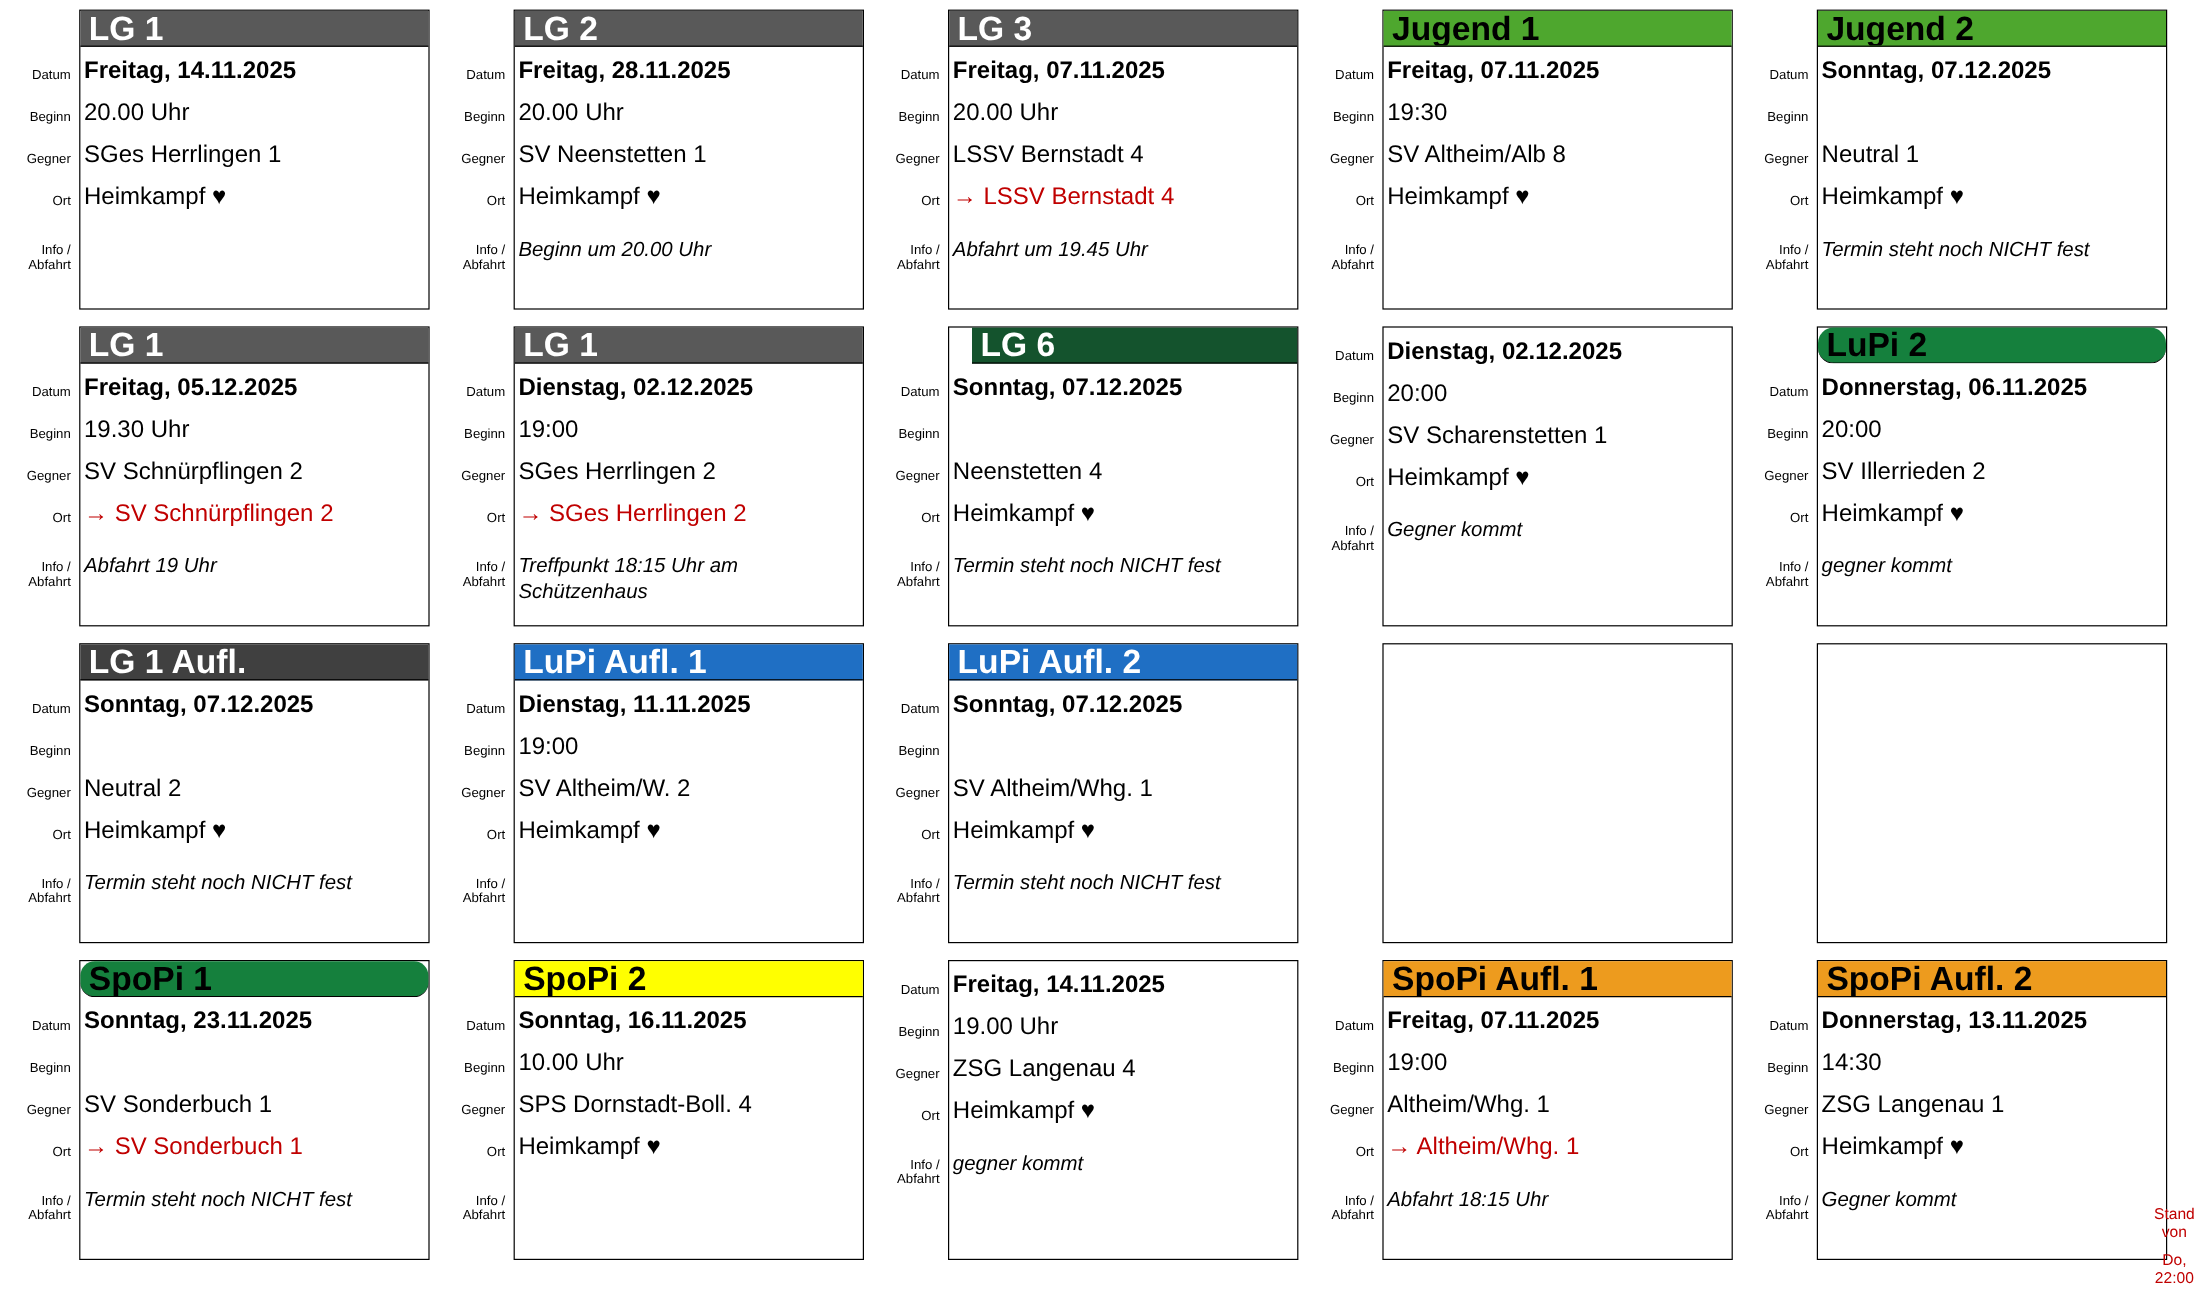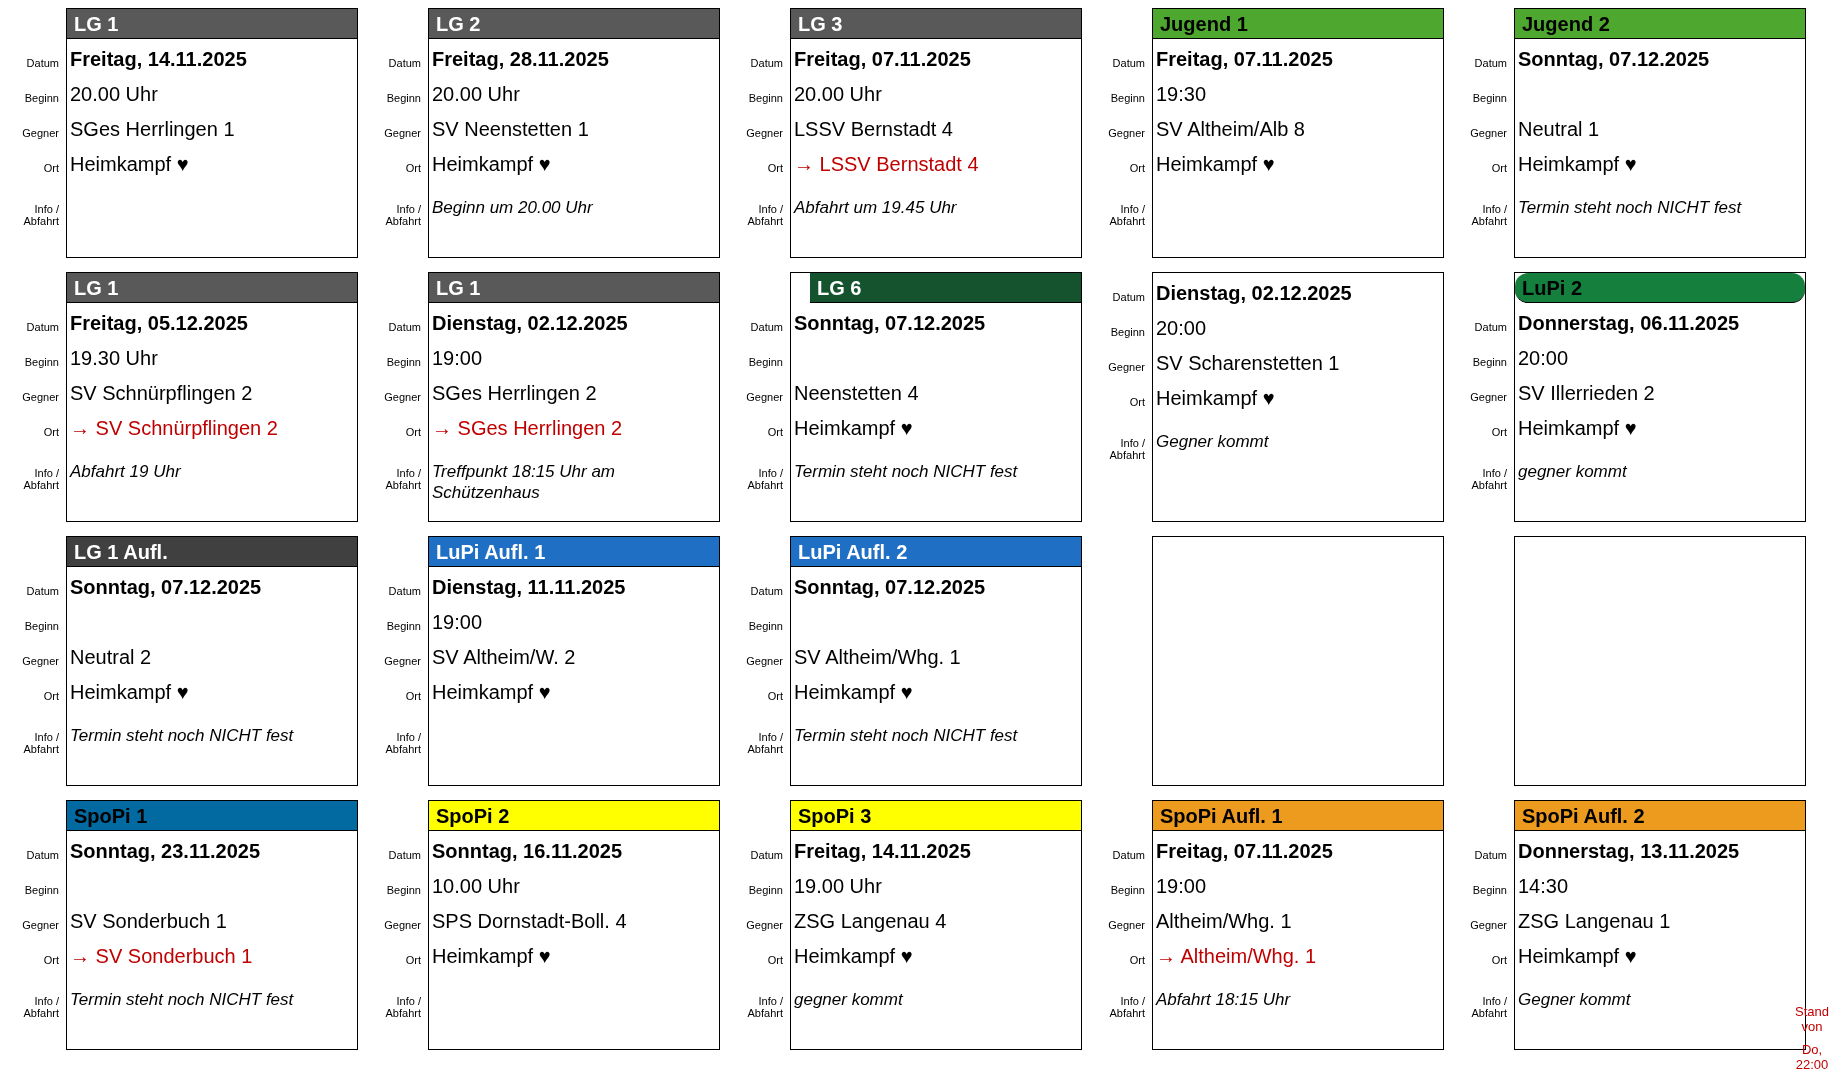--- a/index.html
+++ b/index.html
@@ -39,21 +39,21 @@
     background: #fff;
     height: 250px;
     margin-left: 4px;
   }
   .card.empty {
     border: 1.5px solid #000;
   }
   .card-header {
     height: 30px;
     line-height: 30px;
-    font-size: 20px;
+    font-size: 28px;
     font-weight: bold;
     color: #000;
     padding-left: 7px;
     box-sizing: border-box;
     border-bottom: 1.5px solid #000;
     overflow: hidden;
     white-space: nowrap;
   }
   .card-header.white-text { color: #fff; }
   .row {
@@ -487,21 +487,21 @@
         </div>
       </div>
       <div>
         <div class="card empty"></div>
       </div>
       <div>
         <div class="card empty"></div>
       </div>
       <div>
         <div class="card">
-          <div class="card-header" style="background: #0369a1;">SpoPi 1</div>
+          <div class="card-header" style="background: #15803d; border-radius: 12px;">SpoPi 1</div>
           <div class="row">
             <div class="lbl">Datum</div>
             <div class="val bold">Sonntag, 23.11.2025</div>
           </div>
           <div class="row">
             <div class="lbl">Beginn</div>
             <div class="val"></div>
           </div>
           <div class="row">
             <div class="lbl">Gegner</div>
@@ -543,21 +543,20 @@
             <div class="lbl">
               <div>Info /</div>
               <div>Abfahrt</div>
             </div>
             <div class="val"></div>
           </div>
         </div>
       </div>
       <div>
         <div class="card">
-          <div class="card-header" style="background: rgb(255, 255, 0);">SpoPi 3</div>
           <div class="row">
             <div class="lbl">Datum</div>
             <div class="val bold">Freitag, 14.11.2025</div>
           </div>
           <div class="row">
             <div class="lbl">Beginn</div>
             <div class="val">19.00 Uhr</div>
           </div>
           <div class="row">
             <div class="lbl">Gegner</div>

